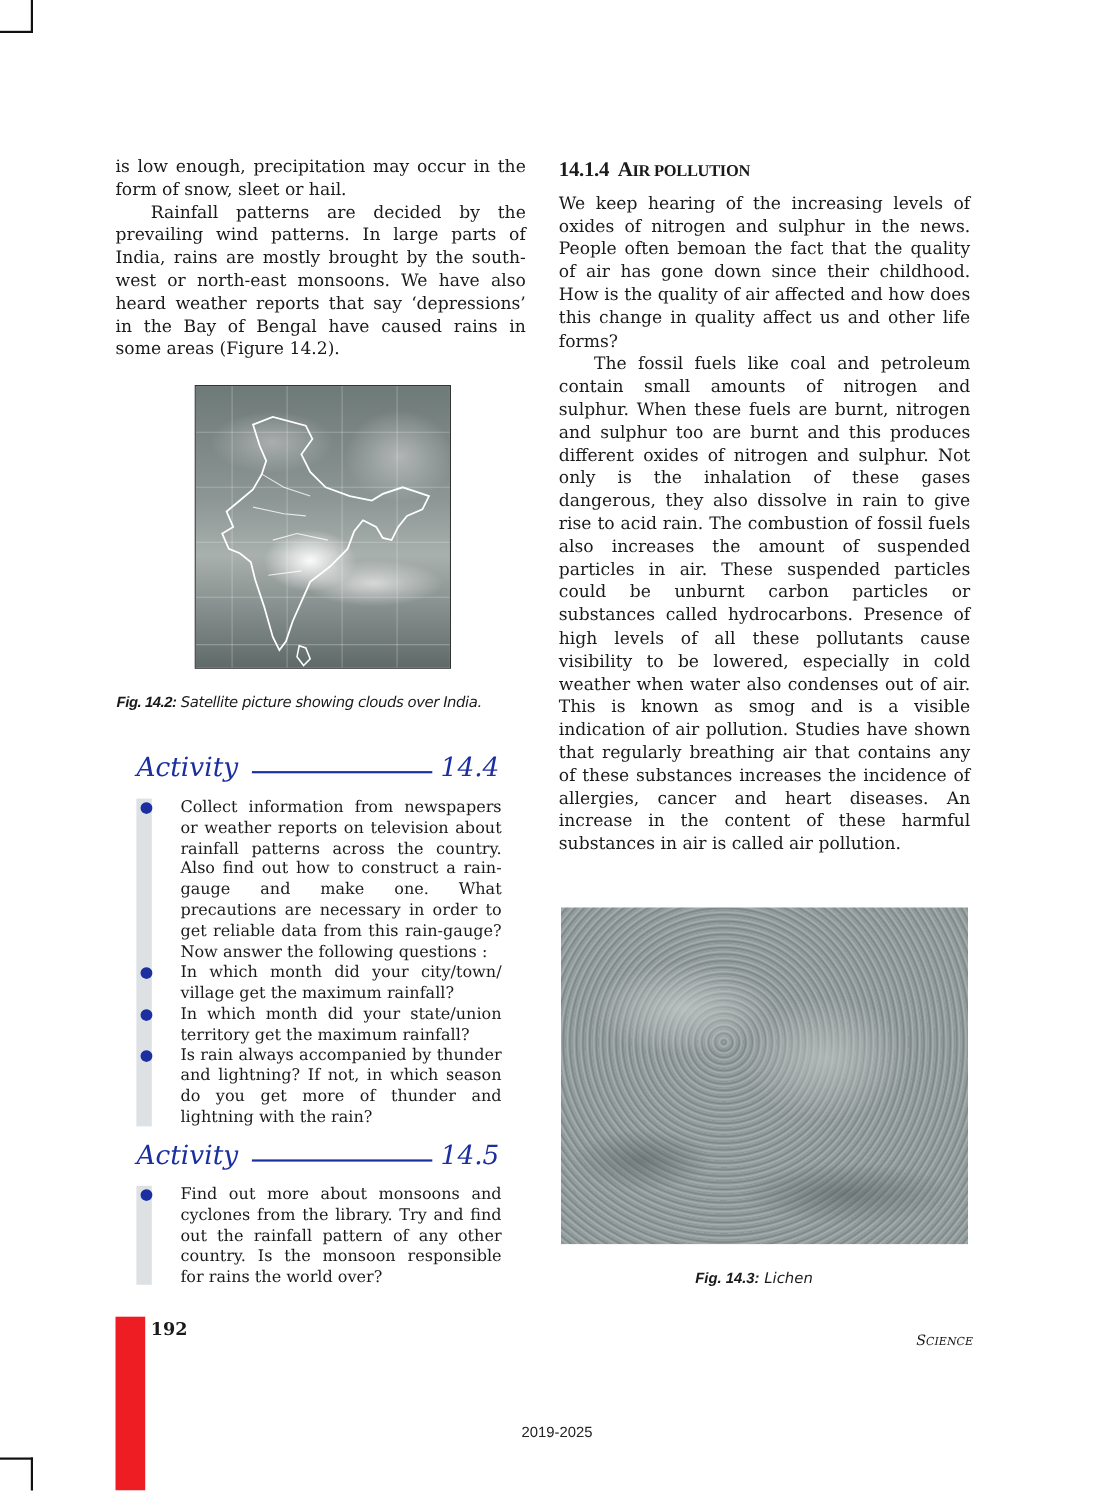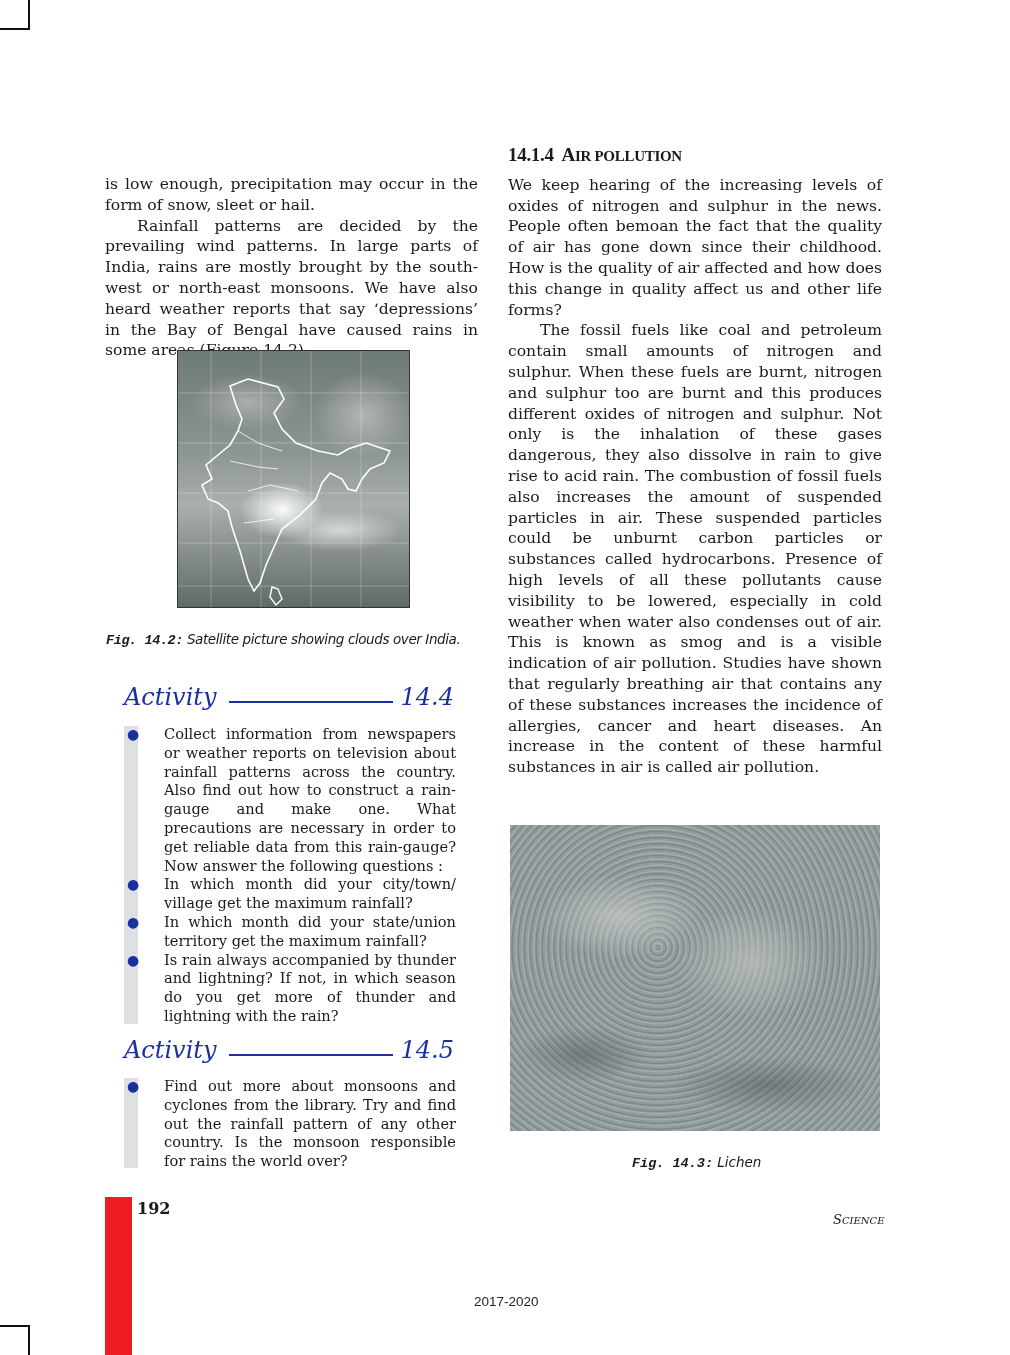--- a/index.html
+++ b/index.html
@@ -9,21 +9,21 @@
     font-family: "DejaVu Serif", "Liberation Serif", serif;
   }
   .crop-tl { position: absolute; left: 0; top: 0; width: 28px; height: 28px;
     border-right: 2px solid #111; border-bottom: 2px solid #111; }
   .crop-bl { position: absolute; left: 0; top: 1325px; width: 28px; height: 30px;
     border-right: 2px solid #111; border-top: 2px solid #111; }
 
   .col { position: absolute; font-size: 15.6px; line-height: 20.8px; text-align: justify; }
   .col p { margin: 0; }
   .indent { text-indent: 32px; }
-  .left { left: 105px; top: 141px; width: 373px; margin-top: 33px; }
+  .left { left: 105px; top: 141px; width: 373px; }
   .right { left: 508px; top: 145px; width: 374px; }
 
   .heading { font-family: "Liberation Serif", serif; font-weight: bold; font-size: 19px; margin: 0 0 8px 0; letter-spacing: -0.3px; }
   .heading .sc-big { font-size: 19px; }
   .heading .sc-small { font-size: 15px; }
 
   .figure { position: absolute; border: 1px solid #333; overflow: hidden; }
   .fig-india { left: 177px; top: 350px; width: 231px; height: 256px;
     background:
       radial-gradient(ellipse 60px 40px at 45% 62%, rgba(255,255,255,0.95), rgba(255,255,255,0) 70%),
@@ -36,21 +36,21 @@
   .fig-lichen { left: 510px; top: 825px; width: 370px; height: 306px; border: none;
     background:
       radial-gradient(ellipse 120px 60px at 30% 30%, rgba(200,205,205,0.7), rgba(0,0,0,0) 70%),
       radial-gradient(ellipse 110px 80px at 65% 45%, rgba(190,195,195,0.7), rgba(0,0,0,0) 70%),
       radial-gradient(ellipse 90px 40px at 20% 75%, rgba(90,100,100,0.6), rgba(0,0,0,0) 70%),
       radial-gradient(ellipse 140px 40px at 70% 85%, rgba(80,90,90,0.5), rgba(0,0,0,0) 70%),
       repeating-radial-gradient(circle at 40% 40%, #9aa3a3 0px, #7b8585 2px, #a7b0b0 4px, #8a9494 6px);
   }
 
   .caption { position: absolute; font-size: 13.5px; font-style: italic; font-family: "DejaVu Sans", sans-serif; }
-  .caption b { font-family: Liberation Mono, monospace; font-weight: bold; font-style: italic; }
+  .caption b { font-family: Liberation Sans, sans-serif; font-weight: bold; font-style: italic; }
   .cap-india { left: 106px; top: 631px; width: 380px; letter-spacing: -0.4px; }
   .cap-lichen { left: 632px; top: 1154px; }
 
   .activity-title { position: absolute; left: 124px; width: 330px; color: #1c2fa0;
     font-family: "DejaVu Serif", serif; font-style: italic; font-size: 24px; display: flex; align-items: baseline; }
   .activity-title .rule { flex: 1; border-bottom: 2px solid #1c2fa0; margin: 0 8px 0 12px; transform: translateY(-2px); }
   .act-4 { top: 683px; }
   .act-5 { top: 1036px; }
 
   .act-bar { position: absolute; left: 124px; width: 14px; background: #dde1e4; }
@@ -137,13 +137,13 @@
 </div>
 
 <div class="figure fig-lichen"></div>
 <div class="caption cap-lichen">
   <b>Fig. 14.3:</b><span> Lichen</span>
 </div>
 
 <div class="page-strip"></div>
 <div class="page-num">192</div>
 <div class="book-name"><span>S</span><span class="sc-s">CIENCE</span></div>
-<div class="year">2017-2020</div>
+<div class="year">2019-2025</div>
 
 </body></html>

